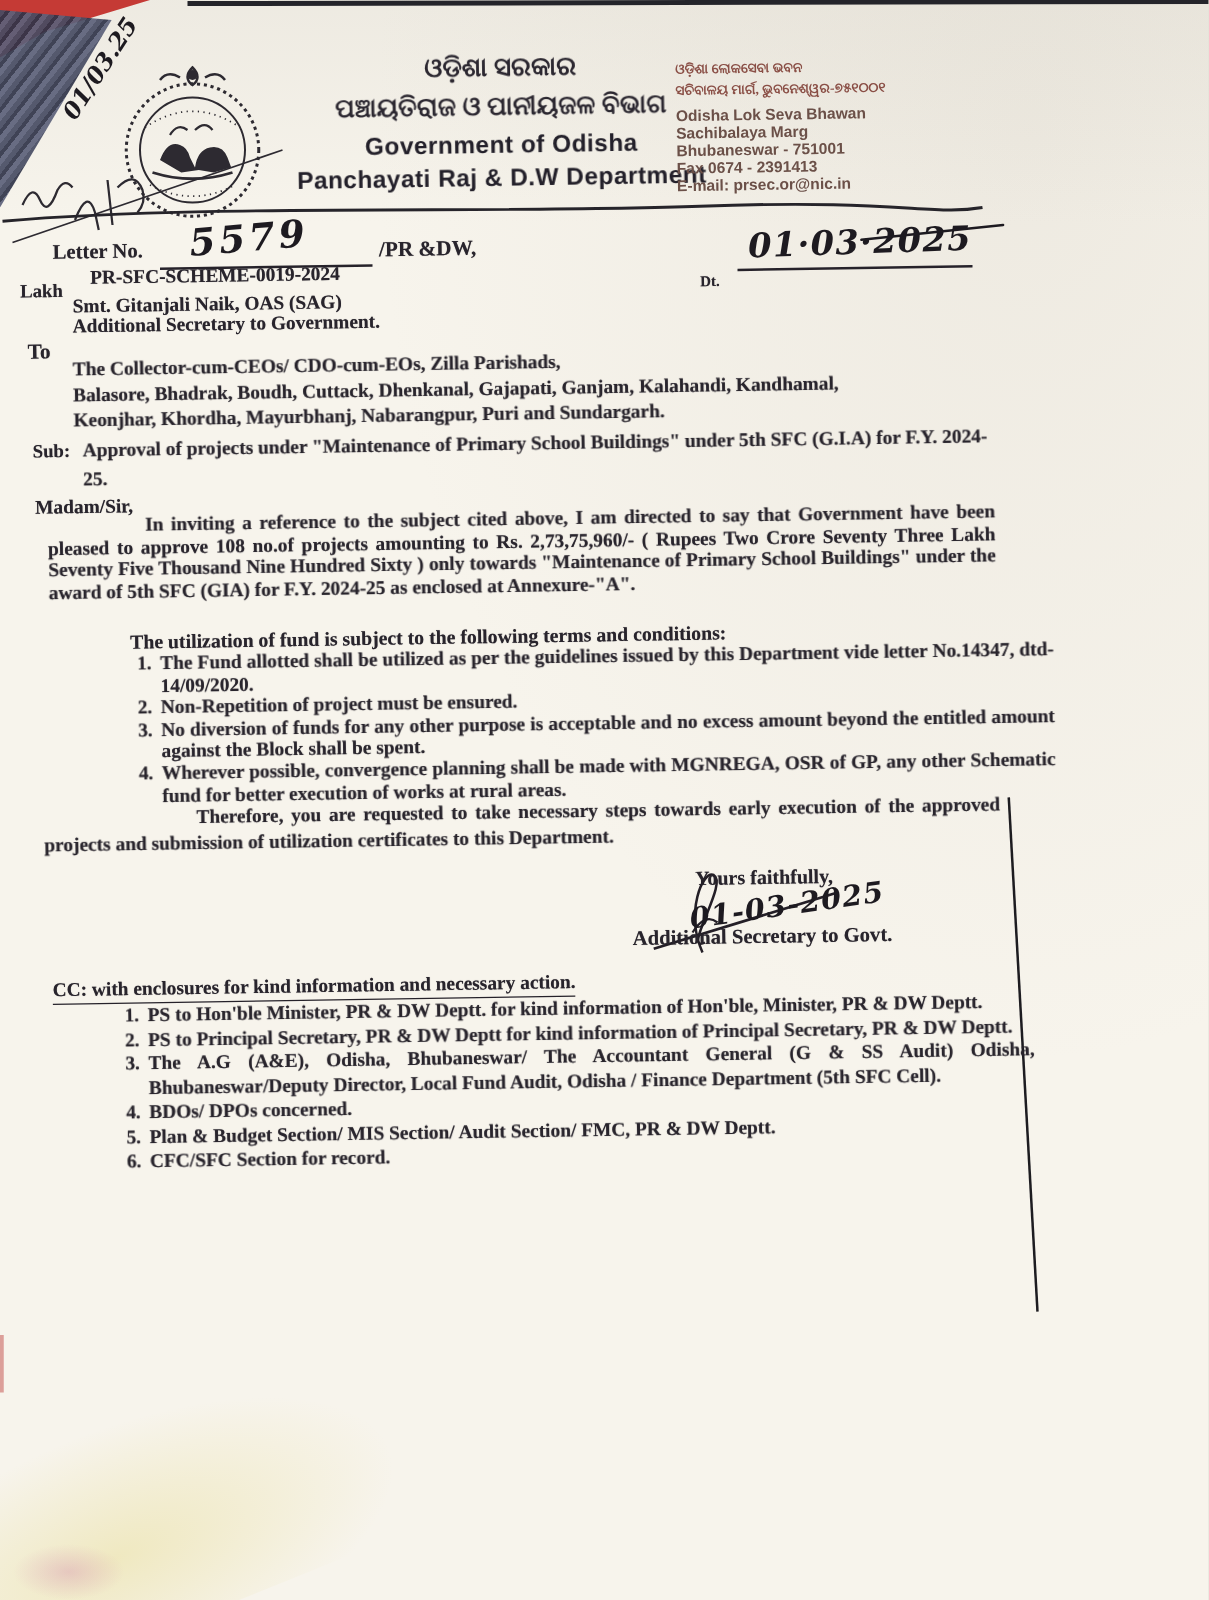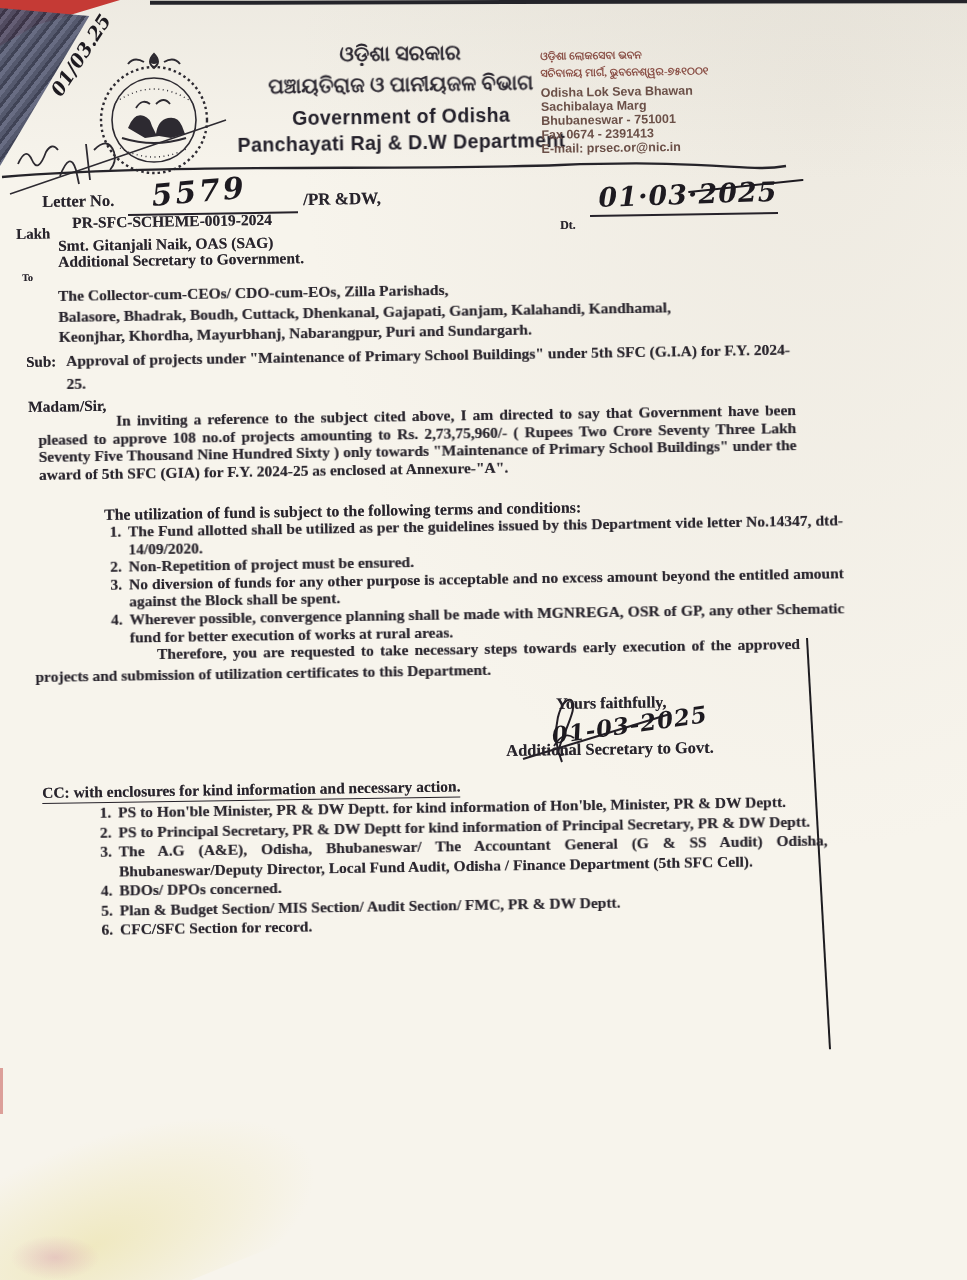--- a/index.html
+++ b/index.html
@@ -93,21 +93,21 @@
 
   <div class="ln ink body-txt rot" style="left:560px;top:190px;font-size:12px;margin-top:28px;">Dt.</div>
   <div class="underline-div rot" style="left:590px;top:215px;width:188px;"></div>
   <div class="ln hw rot" style="left:598px;top:182px;font-size:27px;transform:rotate(-2deg);letter-spacing:1px;">01·03·2025</div>
   <div class="ab rot" style="left:688px;top:191px;width:116px;height:2.4px;background:#1d1a20;transform:rotate(-6deg);border-radius:2px;"></div>
 
   <div class="ln ink rot" style="left:16px;top:226px;font-size:15px;">Lakh</div>
   <div class="ln ink body-txt rot" style="left:58px;top:237px;">Smt. Gitanjali Naik, OAS (SAG)</div>
   <div class="ln ink body-txt rot" style="left:58px;top:253px;">Additional Secretary to Government.</div>
 
-  <div class="ln ink rot" style="left:22px;top:272px;font-size:10px;">To</div>
+  <div class="ln ink rot" style="left:22px;top:272px;font-size:17px;">To</div>
   <div class="ab rot ink body-txt" style="left:58px;top:286px;width:780px;line-height:20.5px;">
     <div class="soft">The Collector-cum-CEOs/ CDO-cum-EOs, Zilla Parishads,</div>
     <div class="soft">Balasore, Bhadrak, Boudh, Cuttack, Dhenkanal, Gajapati, Ganjam, Kalahandi, Kandhamal,</div>
     <div class="soft">Keonjhar, Khordha, Mayurbhanj, Nabarangpur, Puri and Sundargarh.</div>
   </div>
 
   <div class="ln ink rot" style="left:26px;top:354px;font-size:15px;">Sub:</div>
   <div class="ab rot ink body-txt soft" style="left:66px;top:350px;width:735px;line-height:22.5px;">Approval of projects under "Maintenance of Primary School Buildings" under 5th SFC (G.I.A) for F.Y. 2024-25.</div>
 
   <div class="ln ink body-txt rot" style="left:28px;top:398px;">Madam/Sir,</div>

